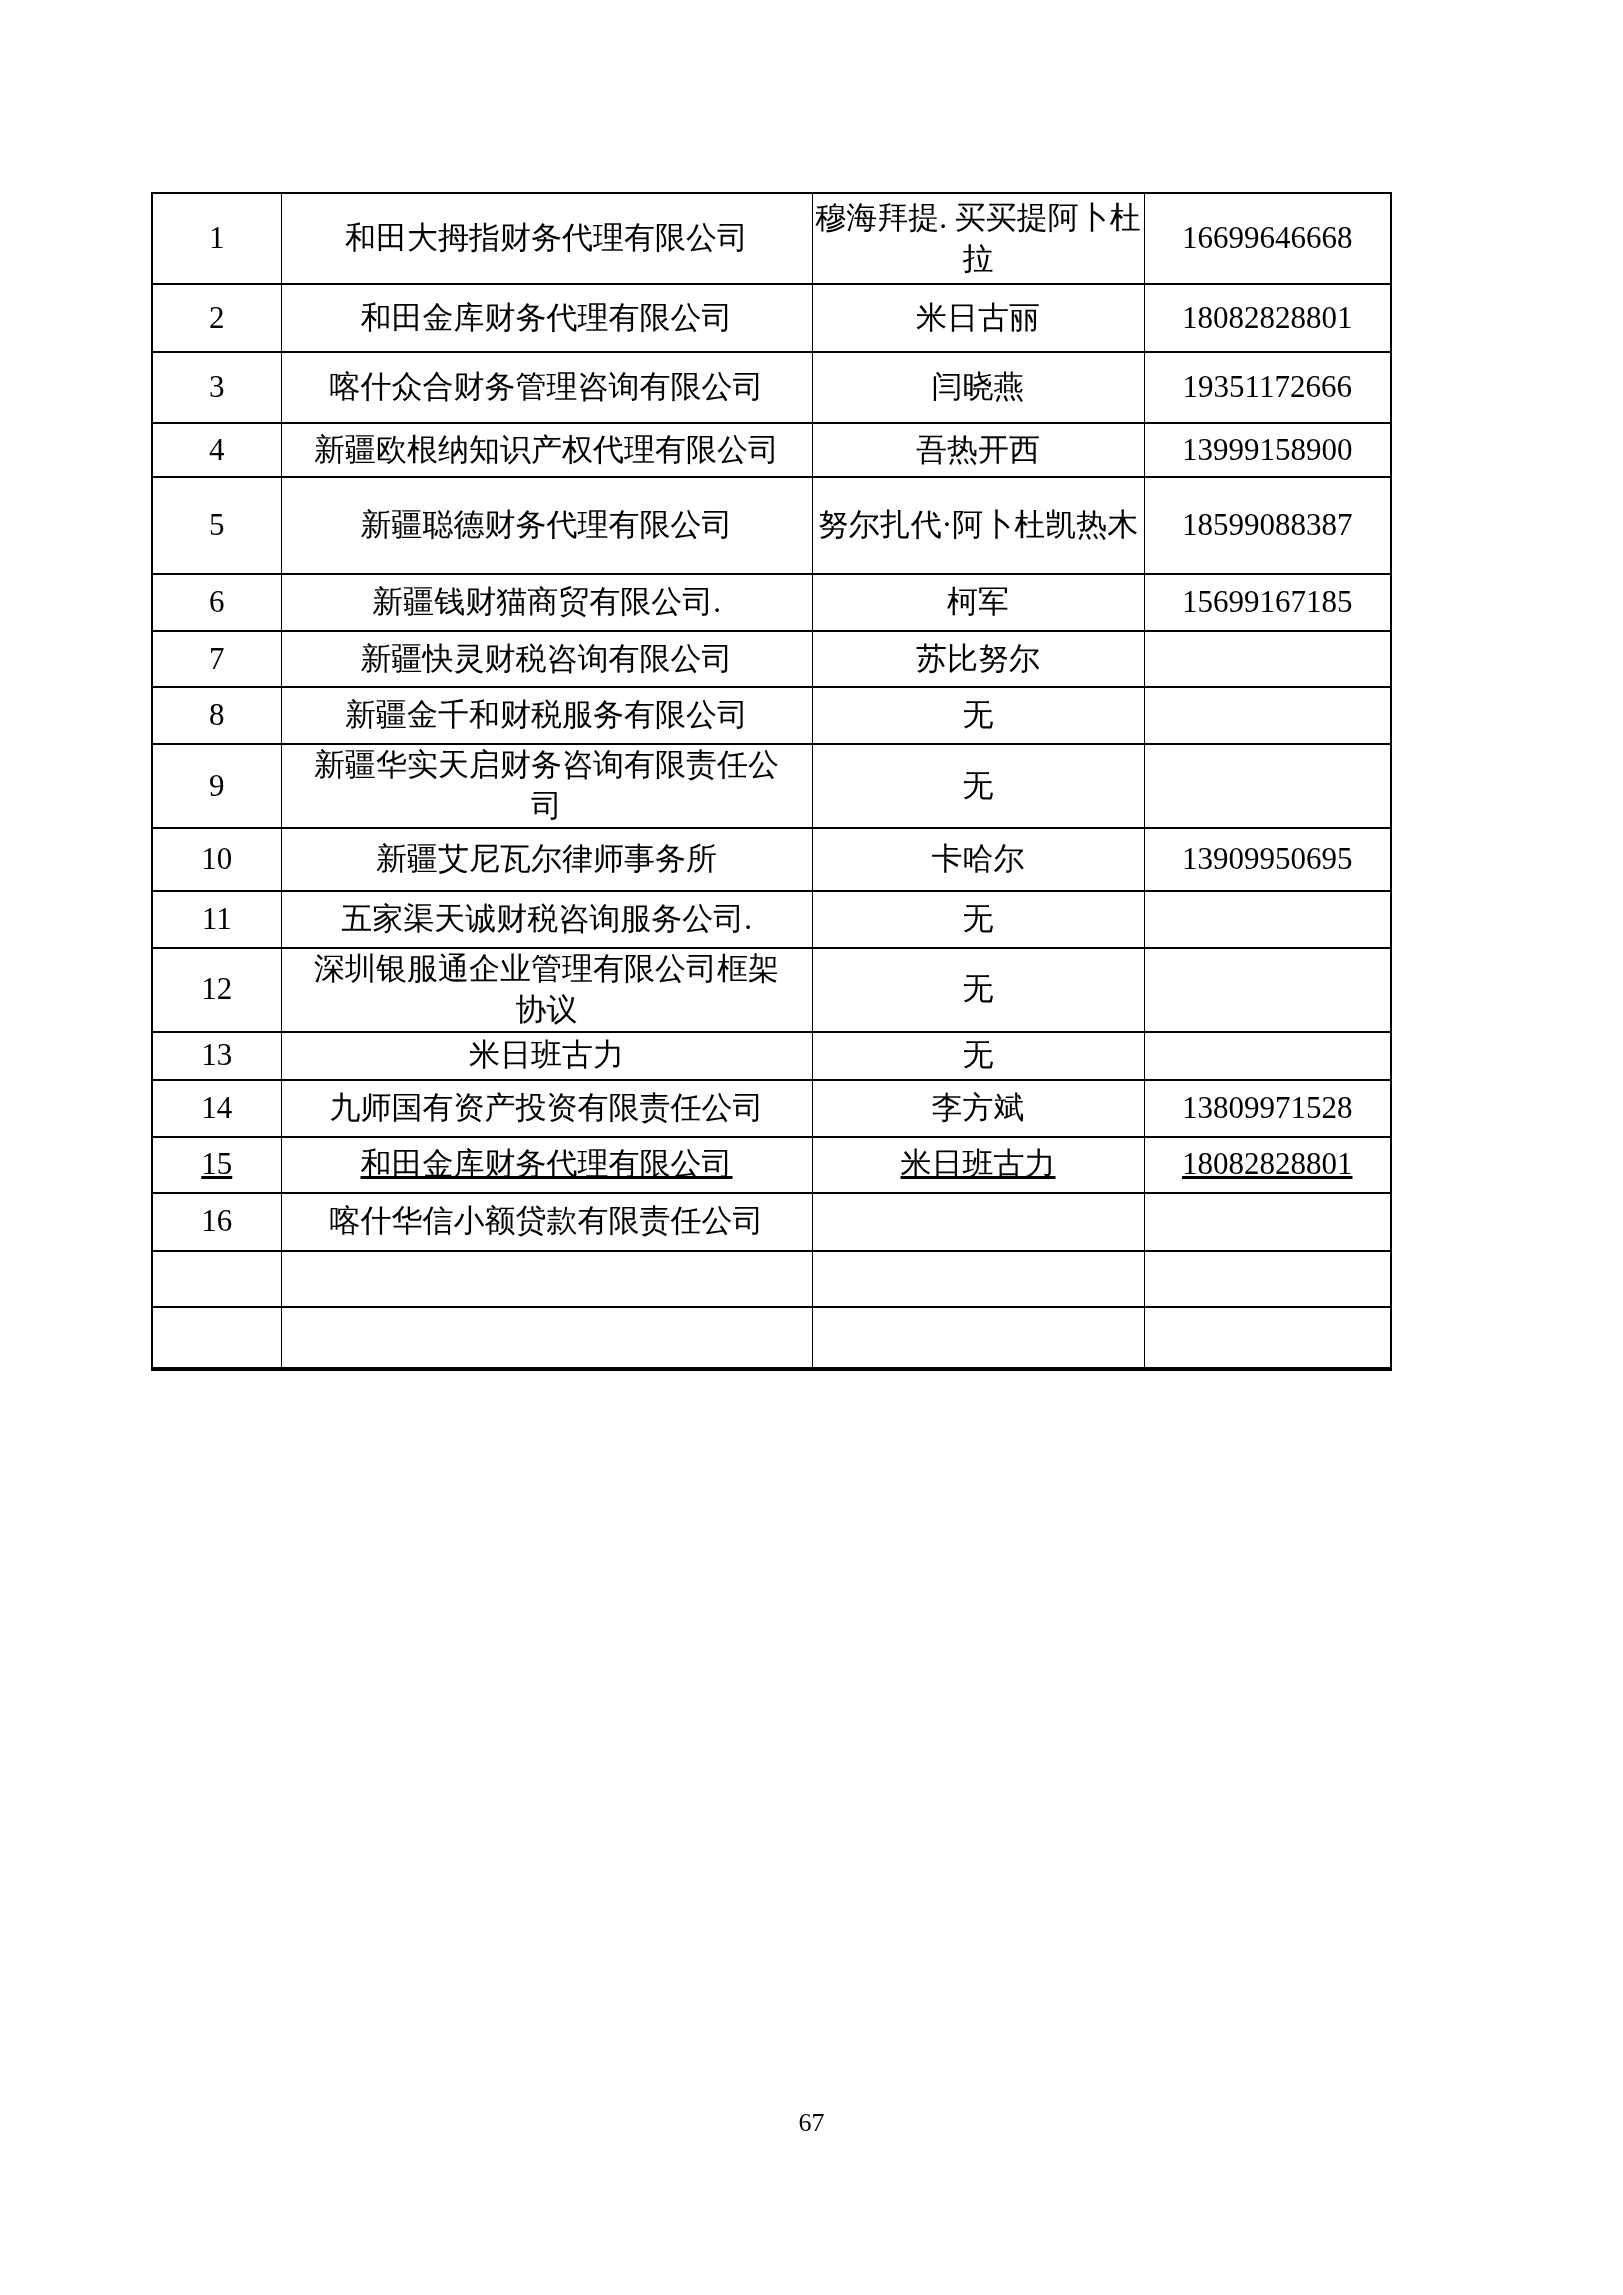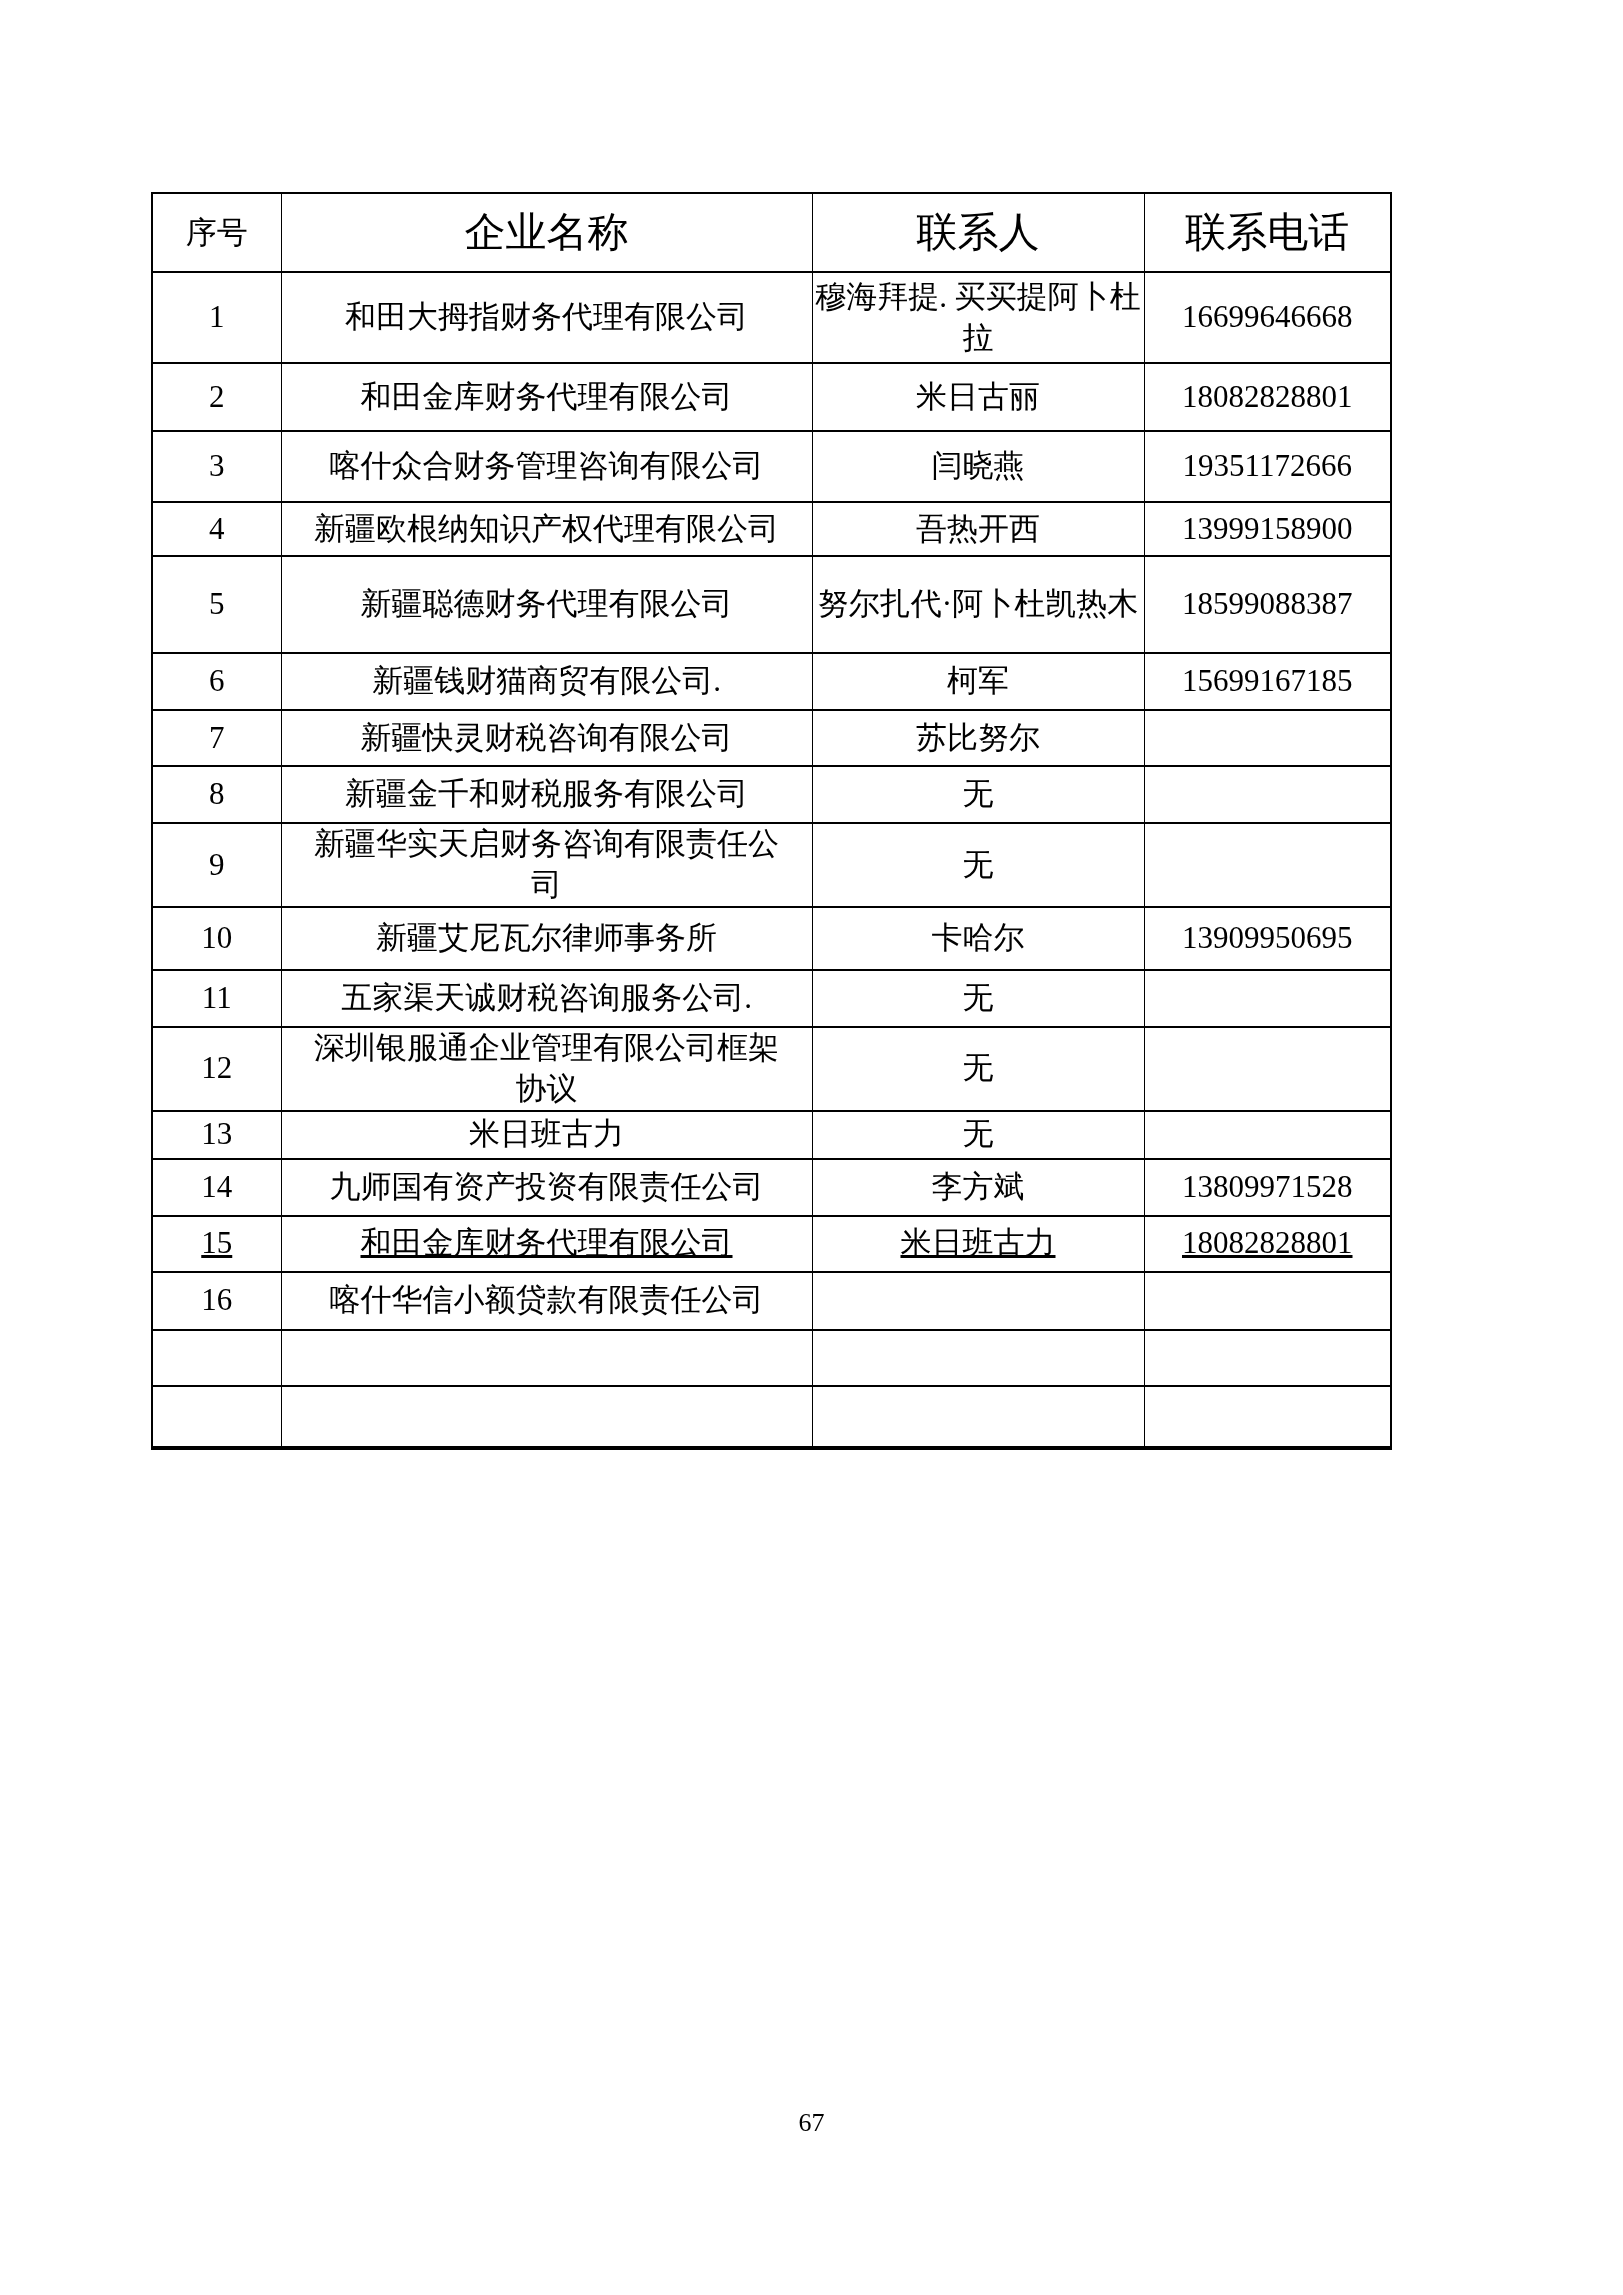--- a/index.html
+++ b/index.html
@@ -75,26 +75,20 @@
 <div class="page">
 
   <table class="coop-table">
     <colgroup>
       <col style="width:129px">
       <col style="width:531px">
       <col style="width:332px">
       <col style="width:247px">
     </colgroup>
     <thead>
-      <tr class="header-row">
-        <th class="h-no">序号</th>
-        <th class="h-company">企业名称</th>
-        <th class="h-contact">联系人</th>
-        <th class="h-phone">联系电话</th>
-      </tr>
     </thead>
     <tbody class="rows" id="rows-body">
         <tr style="height: 91px;">
           <td class="c-no">1</td>
           <td class="c-company">和田大拇指财务代理有限公司</td>
           <td class="c-contact">穆海拜提. 买买提阿卜杜拉</td>
           <td class="c-phone">16699646668</td>
         </tr>
         <tr style="height: 68px;">
           <td class="c-no">2</td>

